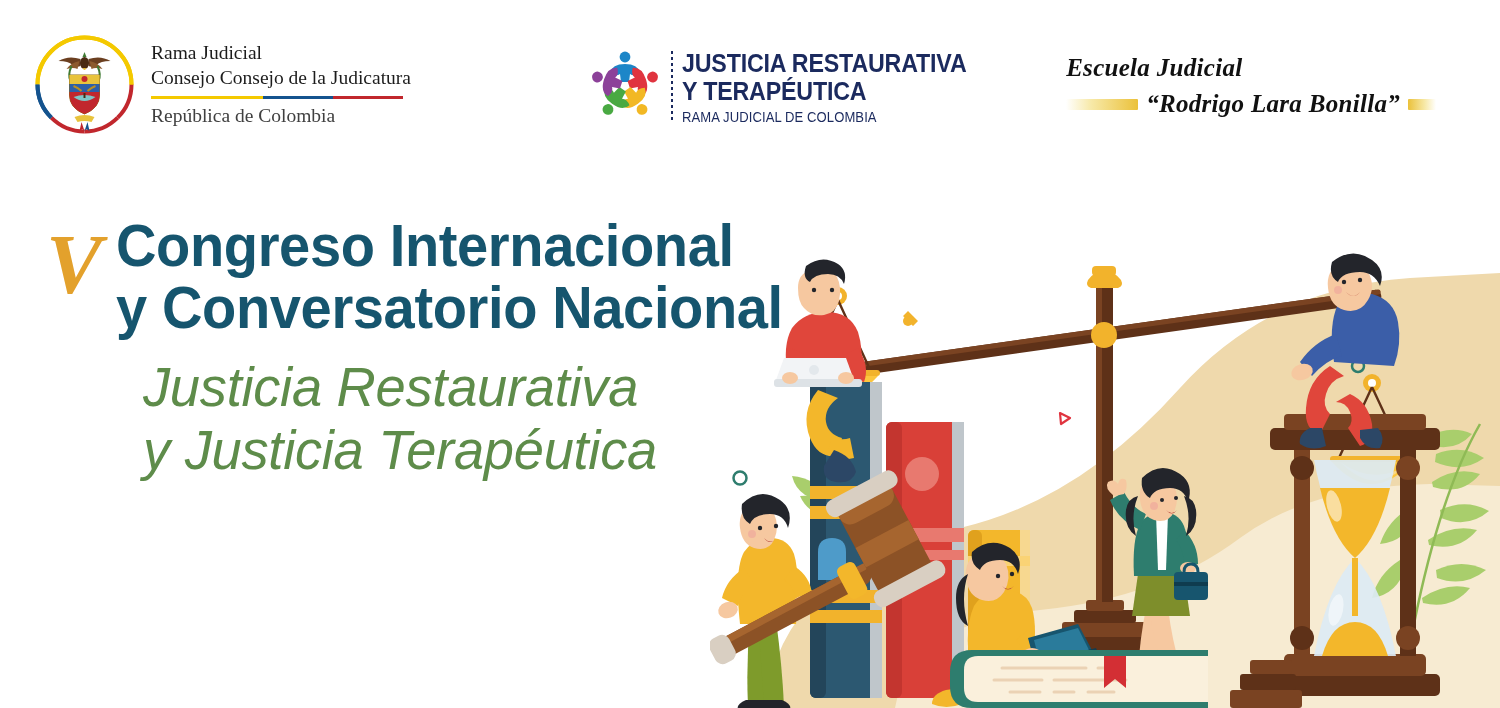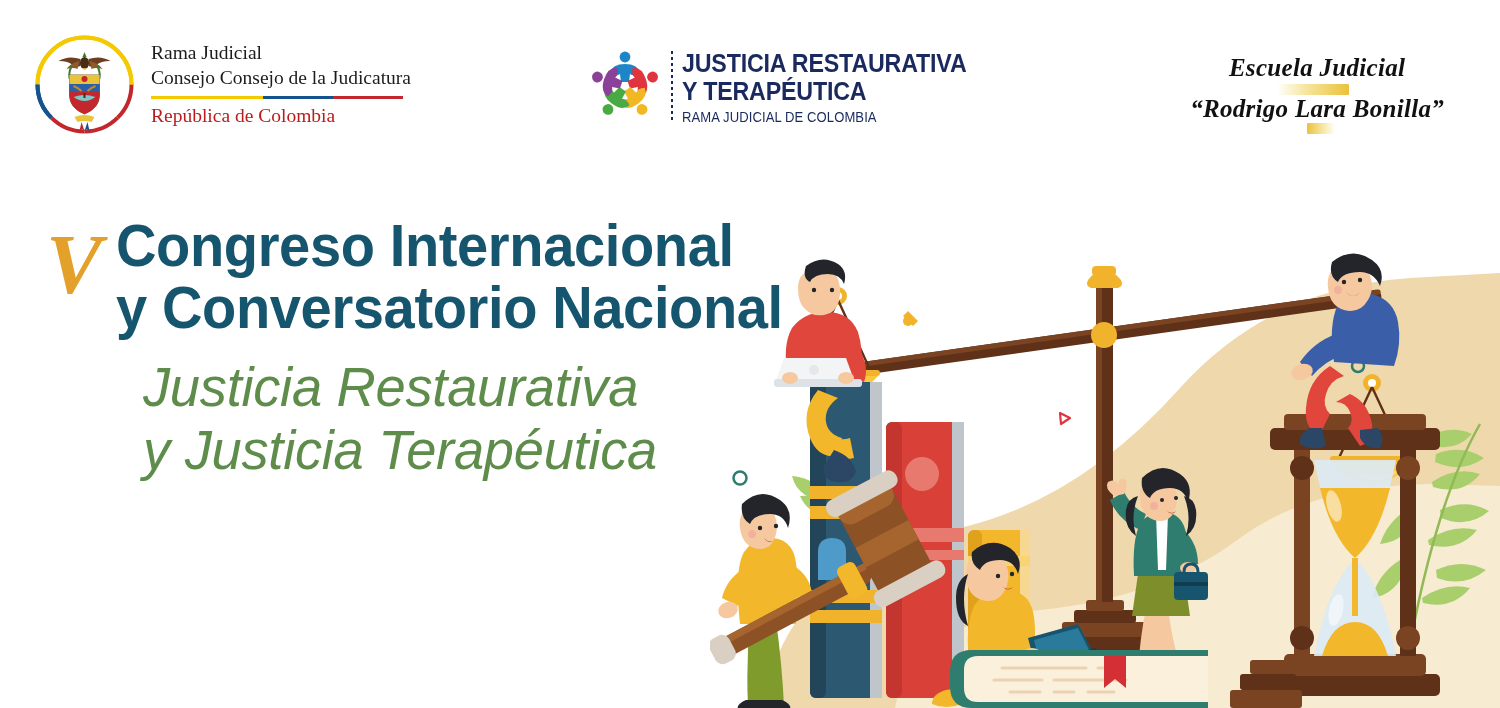--- a/index.html
+++ b/index.html
@@ -23,21 +23,21 @@
     font-family: "Liberation Serif", serif;
     font-size: 19.5px; color: #1c1c1c; line-height: 1.28; white-space: nowrap;
   }
   .rj-rule { width: 252px; height: 3px; display: flex; margin: 5px 0 6px 0; }
   .rj-rule i { display: block; height: 100%; }
   .rj-rule .y { flex: 0 0 112px; background: #F4C900; }
   .rj-rule .b { flex: 0 0 70px; background: #14538E; }
   .rj-rule .r { flex: 1; background: #C1272D; }
   .rj-line3 {
     font-family: "Liberation Serif", serif;
-    font-size: 19.5px; color: #b91c1c; white-space: nowrap;
+    font-size: 19.5px; color: #404040; white-space: nowrap;
   }
 
   
   .logo-center { position: absolute; left: 588px; top: 48px; display: flex; align-items: flex-start; }
   .jr-mark { width: 74px; height: 76px; flex: 0 0 74px; }
   .jr-divider {
     width: 2px; height: 72px; margin: 3px 9px 0 9px;
     background-image: linear-gradient(to bottom, #1b2a5e 0 3px, transparent 3px 6px);
     background-size: 2px 6px; background-repeat: repeat-y;
     flex: 0 0 2px;
@@ -50,26 +50,26 @@
     transform: scaleX(0.93); transform-origin: left center;
   }
   .jr-small {
     font-family: "Liberation Sans Narrow","Liberation Sans", sans-serif;
     font-weight: 400; font-size: 14.5px; letter-spacing: 0.1px;
     color: #1b2a5e; white-space: nowrap; margin-top: 4px;
     transform: scaleX(0.9); transform-origin: left center;
   }
 
   
-  .logo-right { position: absolute; right: 56px; top: 54px; text-align: center; }
+  .logo-right { position: absolute; right: 64px; top: 54px; text-align: left; }
   .ej-line1 {
     font-family: "Liberation Serif", serif; font-style: italic; font-weight: 700;
     font-size: 25px; color: #111; white-space: nowrap; letter-spacing: 0.3px;
   }
-  .ej-row { display: flex; align-items: center; justify-content: center; margin-top: 2px; flex-direction: column; }
+  .ej-row { display: flex; align-items: center; justify-content: center; margin-top: 8px; }
   .ej-bar-l {
     width: 72px; height: 11px; margin-right: 8px;
     background: linear-gradient(to right, #ffffff 0%, #f7e9a8 35%, #EBC13A 100%);
     border-radius: 1px;
   }
   .ej-bar-r {
     width: 28px; height: 11px; margin-left: 8px;
     background: linear-gradient(to right, #EBC13A 0%, #f7e9a8 60%, #ffffff 100%);
     border-radius: 1px;
   }

